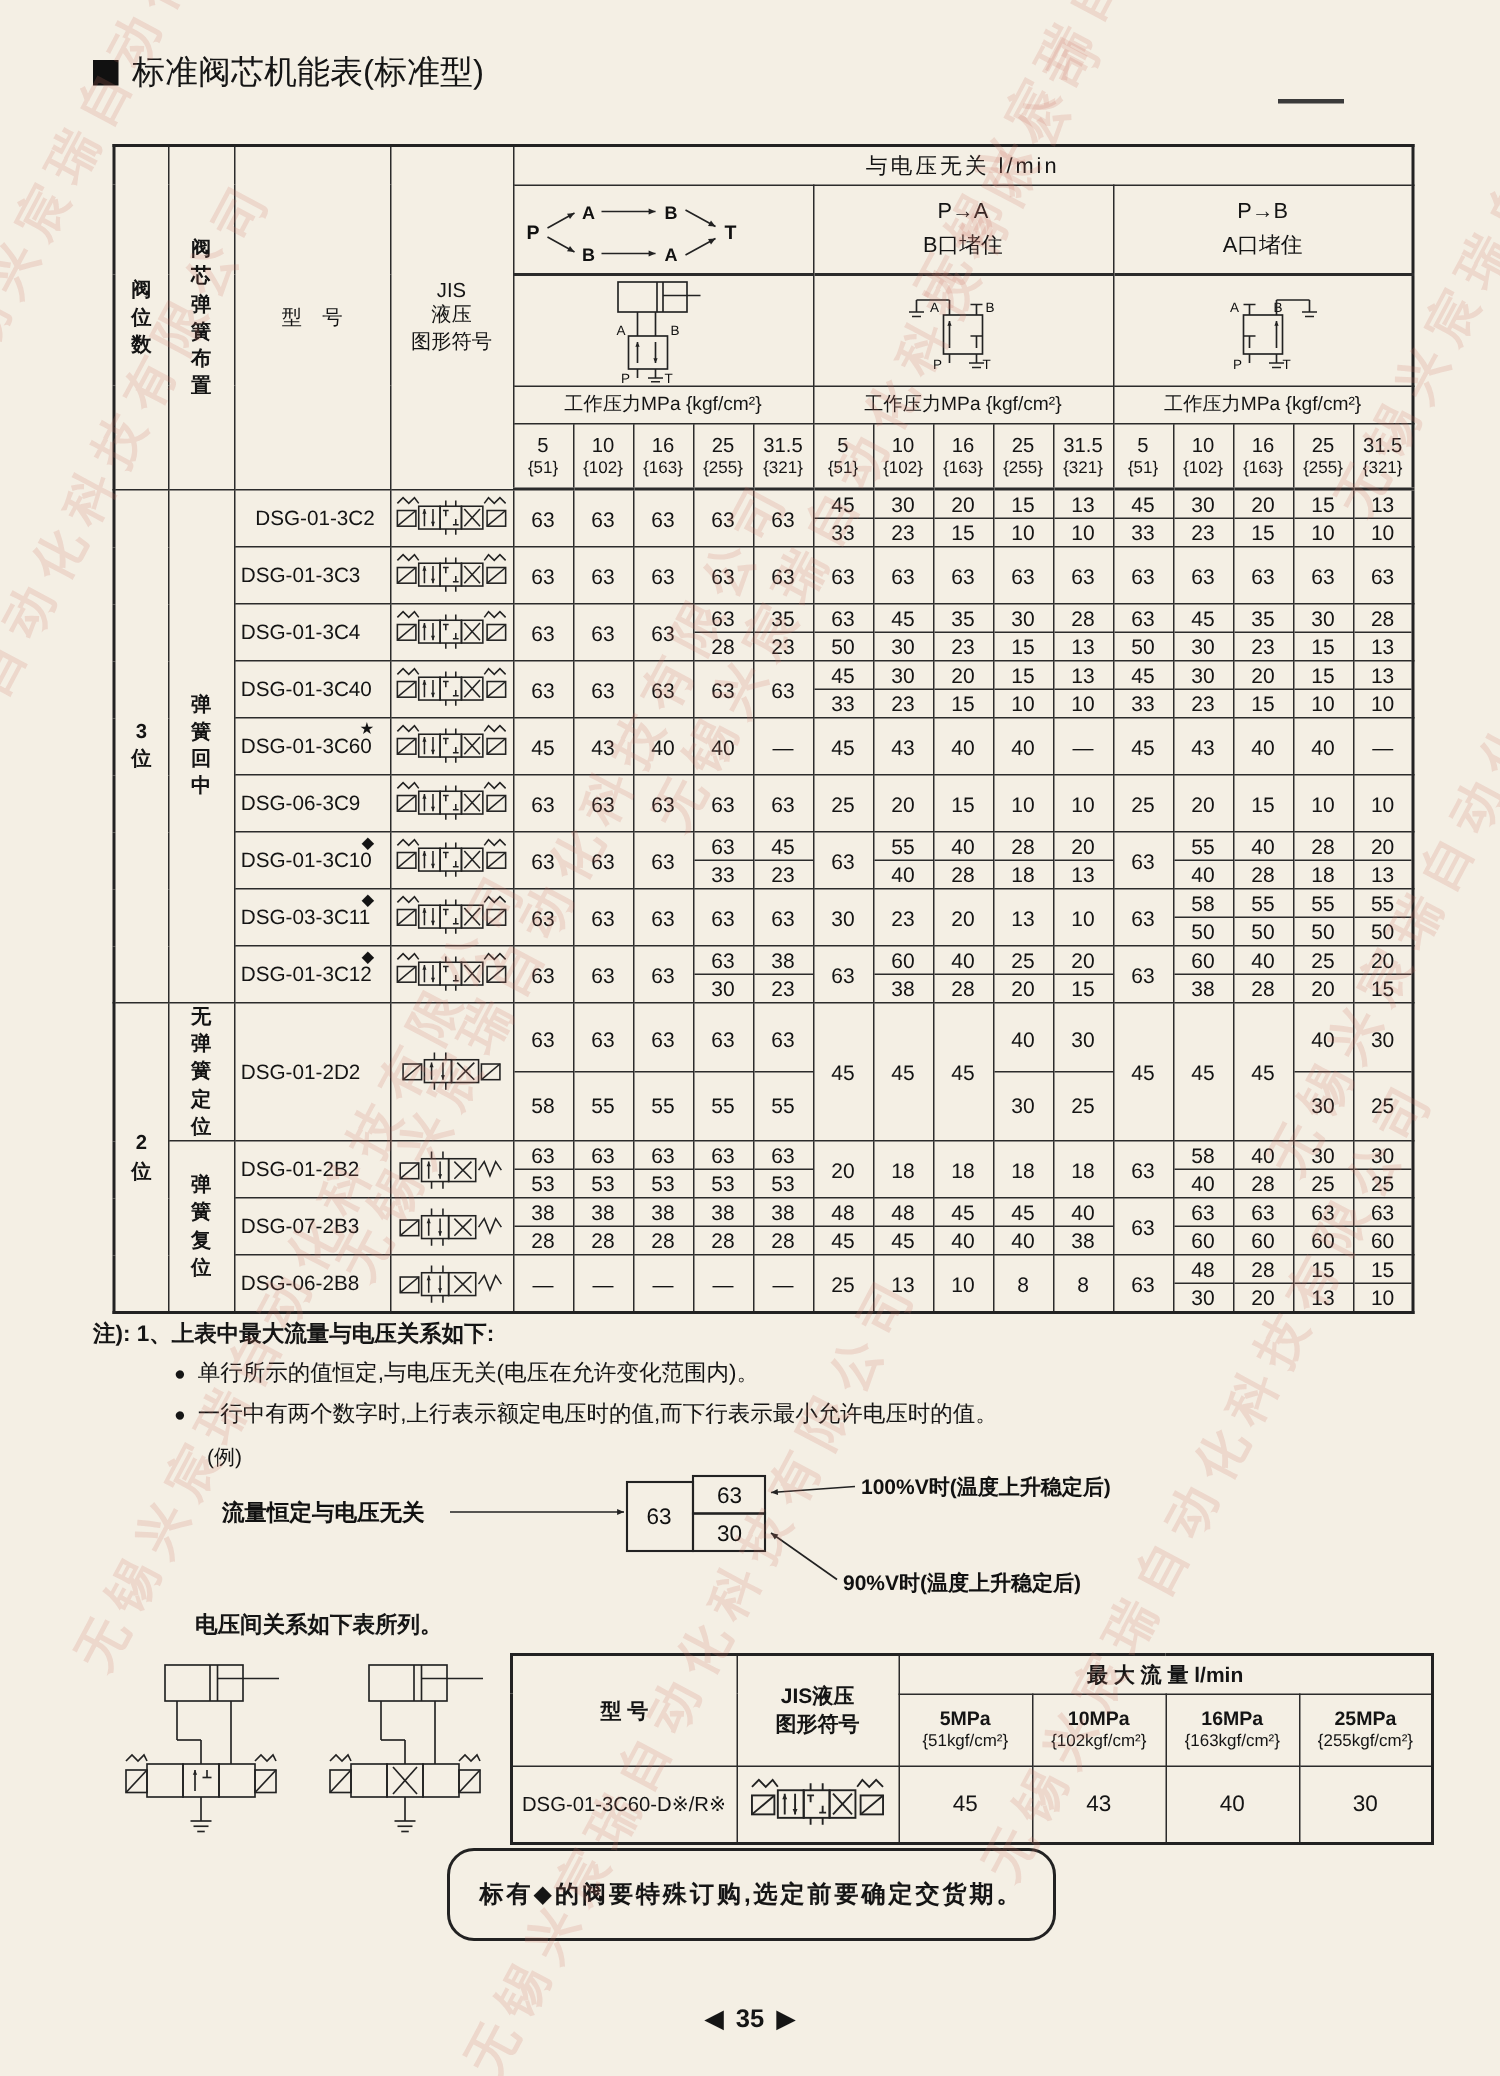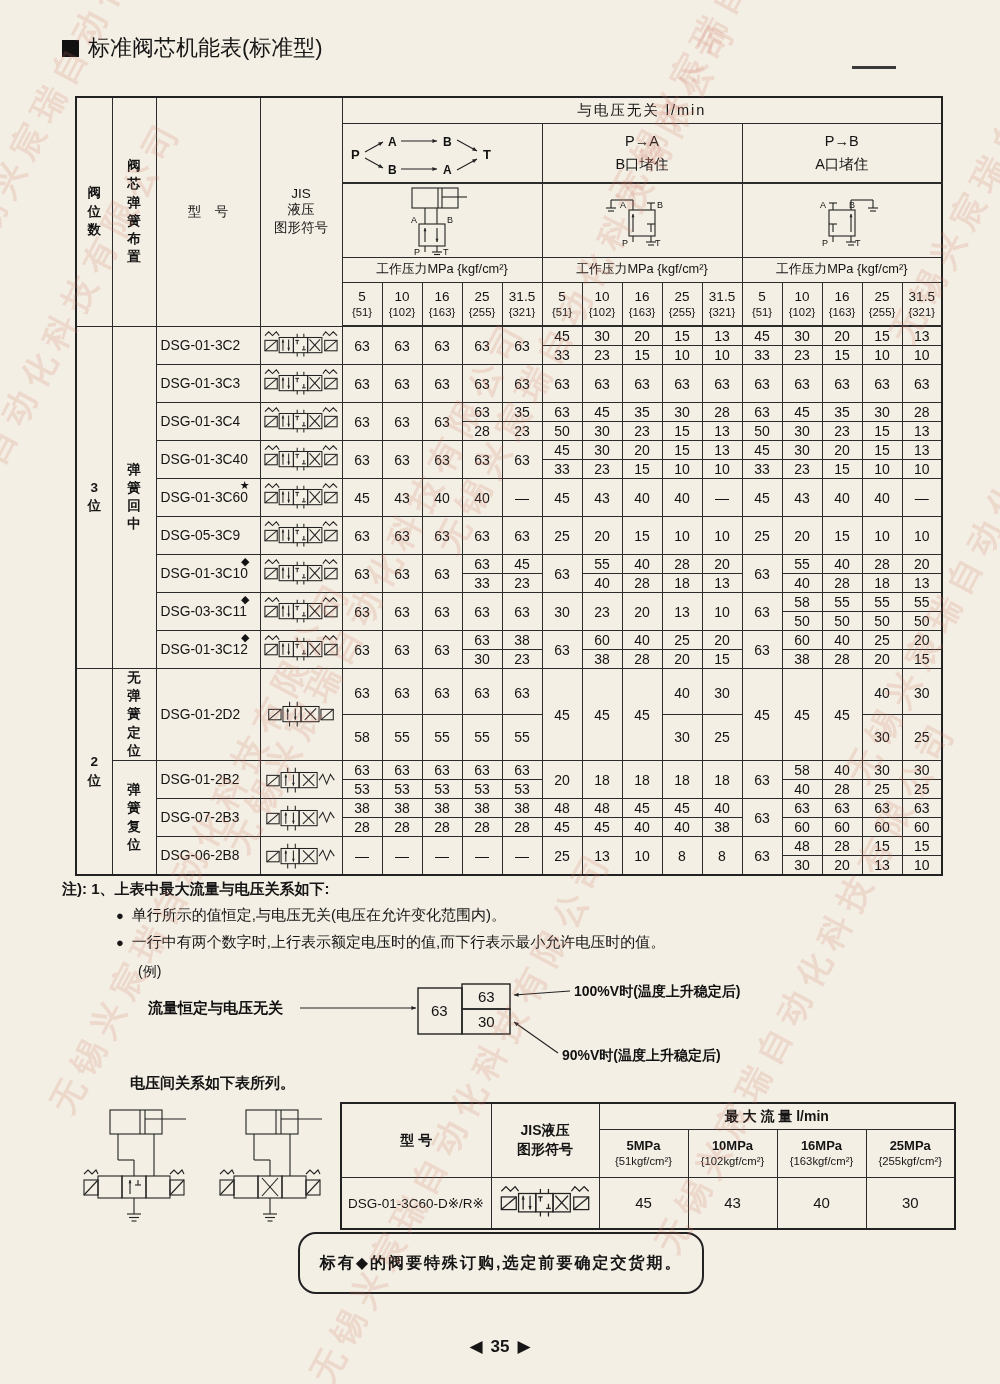--- a/index.html
+++ b/index.html
@@ -298,21 +298,21 @@
             </th>
             <th class="pcol">
               <div>31.5</div>
               <div class="kgf">{321}</div>
             </th>
           </tr>
           <tr class="data-row" style="height: 38px;">
             <td rowspan="9" class="side-head"><div class="vlabel"><div>3</div><div>位</div></div></td>
             <td rowspan="9" class="side-head"><div class="vlabel"><div>弹</div><div>簧</div><div>回</div><div>中</div></div></td>
             <td class="model-cell">
-              <div class="model-wrap" style="height: 37px;">
+              <div class="model-wrap" style="height: 37px; justify-content: center;">
                 <span class="model-text">DSG-01-3C2</span>
               </div>
             </td>
             <td>
               <svg width="76" height="34.199999999999996" viewBox="0 0 80 36" style="display: block; margin: 0px auto;">
                 <g>
                   <rect x="2" y="13" width="13" height="11" fill="none" stroke="#222" stroke-width="1.1"></rect>
                   <line x1="2" y1="24" x2="15" y2="13" stroke="#222" stroke-width="1.1"></line>
                   <rect x="65" y="13" width="13" height="11" fill="none" stroke="#222" stroke-width="1.1"></rect>
                   <line x1="65" y1="24" x2="78" y2="13" stroke="#222" stroke-width="1.1"></line>
@@ -887,21 +887,21 @@
             </td>
             <td>
               <div class="cellbox" style="height: 37px;">
                 <div class="single">—</div>
               </div>
             </td>
           </tr>
           <tr class="data-row" style="height: 38px;">
             <td class="model-cell">
               <div class="model-wrap" style="height: 37px;">
-                <span class="model-text">DSG-05-3C9</span>
+                <span class="model-text">DSG-06-3C9</span>
               </div>
             </td>
             <td>
               <svg width="76" height="34.199999999999996" viewBox="0 0 80 36" style="display: block; margin: 0px auto;">
                 <g>
                   <rect x="2" y="13" width="13" height="11" fill="none" stroke="#222" stroke-width="1.1"></rect>
                   <line x1="2" y1="24" x2="15" y2="13" stroke="#222" stroke-width="1.1"></line>
                   <rect x="65" y="13" width="13" height="11" fill="none" stroke="#222" stroke-width="1.1"></rect>
                   <line x1="65" y1="24" x2="78" y2="13" stroke="#222" stroke-width="1.1"></line>
                   <rect x="17" y="10" width="15" height="16" fill="none" stroke="#222" stroke-width="1.1"></rect>

